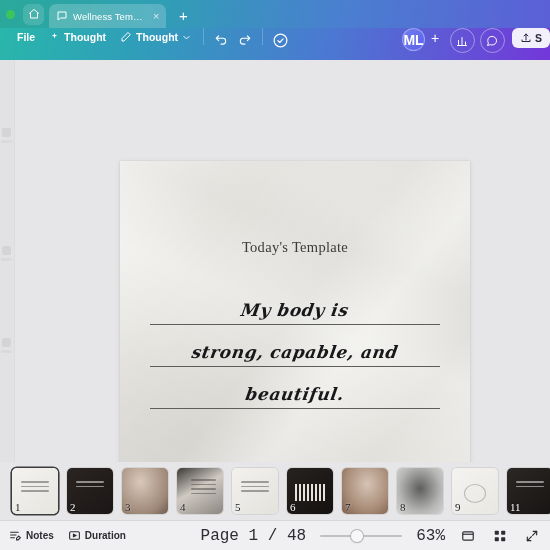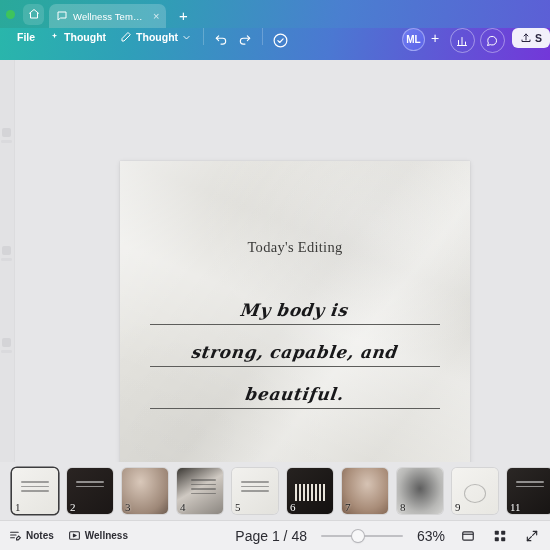--- a/index.html
+++ b/index.html
@@ -76,21 +76,21 @@
   }
   .icon-btn {
     width: 24px; height: 24px; border-radius: 6px;
     display: flex; align-items: center; justify-content: center;
     flex: 0 0 auto;
   }
   .spacer { flex: 1 1 auto; }
   .avatar {
     width: 21px; height: 21px; border-radius: 50%;
     background: linear-gradient(135deg, #6f7cf0, #5b63e8);
-    color: #fff; font-size: 10px; font-weight: 700;
+    color: #fff; font-size: 14px; font-weight: 700;
     display: flex; align-items: center; justify-content: center;
     flex: 0 0 auto; border: 1.5px solid rgba(255,255,255,0.35);
   }
   .add-collab {
     width: 20px; height: 20px; color: #fff; font-size: 14px;
     font-weight: 300; display: flex; align-items: center;
     justify-content: center; flex: 0 0 auto;
   }
   .round-btn {
     width: 23px; height: 23px; border-radius: 50%;
@@ -218,21 +218,21 @@
     background: #f0f0f2;
     border-top: 1px solid #d8d8da;
     display: flex; align-items: center;
     padding: 0 9px; box-sizing: border-box; gap: 14px;
   }
   .sb-item {
     display: flex; align-items: center; gap: 4px;
     font-size: 10px; font-weight: 600; color: #2c2c33;
     white-space: nowrap;
   }
-  .sb-text { font-size: 14px; color: #2c2c33; white-space: nowrap; }
+  .sb-text { font-size: 16px; color: #2c2c33; white-space: nowrap; font-family: Liberation Mono, monospace; }
   .slider { width: 82px; height: 14px; position: relative; flex: 0 0 auto; }
   .slider .track {
     position: absolute; left: 0; right: 0; top: 6px; height: 2px;
     background: #c0c0c4; border-radius: 2px;
   }
   .slider .knob {
     position: absolute; left: 38%; top: 1px;
     width: 12px; height: 12px; border-radius: 50%;
     background: #f7f7f8; box-shadow: 0 0 0 1px #b6b6ba, 0 1px 2px rgba(0,0,0,.18);
   }
@@ -354,21 +354,21 @@
       <div class="ghost-item" style="top:186px"></div>
       <div class="ghost-lbl" style="top:198px"></div>
       <div class="ghost-item" style="top:278px"></div>
       <div class="ghost-lbl" style="top:290px"></div>
     </div>
 
     <div class="page">
       <div class="paper-tex"></div>
       <div class="page-inner">
 
-        <div class="thought-title">Today's Editing</div>
+        <div class="thought-title">Today's Template</div>
 
         <div class="quote-block">
           <div class="qline">
             <div class="qtext">My body is</div>
           </div>
           <div class="qline">
             <div class="qtext">strong, capable, and</div>
           </div>
           <div class="qline">
             <div class="qtext l3">beautiful.</div>
@@ -469,21 +469,21 @@
           <path d="M18 13l3 3-4 4h-3v-3z"></path>
       </svg>
       <span>Notes</span>
     </div>
 
     <div class="sb-item">
       <svg width="13" height="13" viewBox="0 0 24 24" fill="none" stroke="#2c2c33" stroke-width="2" stroke-linejoin="round">
         <rect x="3" y="5" width="18" height="14" rx="2"></rect>
           <path d="M10 9.5l5 2.5-5 2.5z" fill="#2c2c33"></path>
       </svg>
-      <span>Wellness</span>
+      <span>Duration</span>
     </div>
 
     <div class="spacer"></div>
 
     <span class="sb-text">Page 1 / 48</span>
 
     <div class="slider">
       <div class="track"></div>
       <div class="knob"></div>
     </div>

